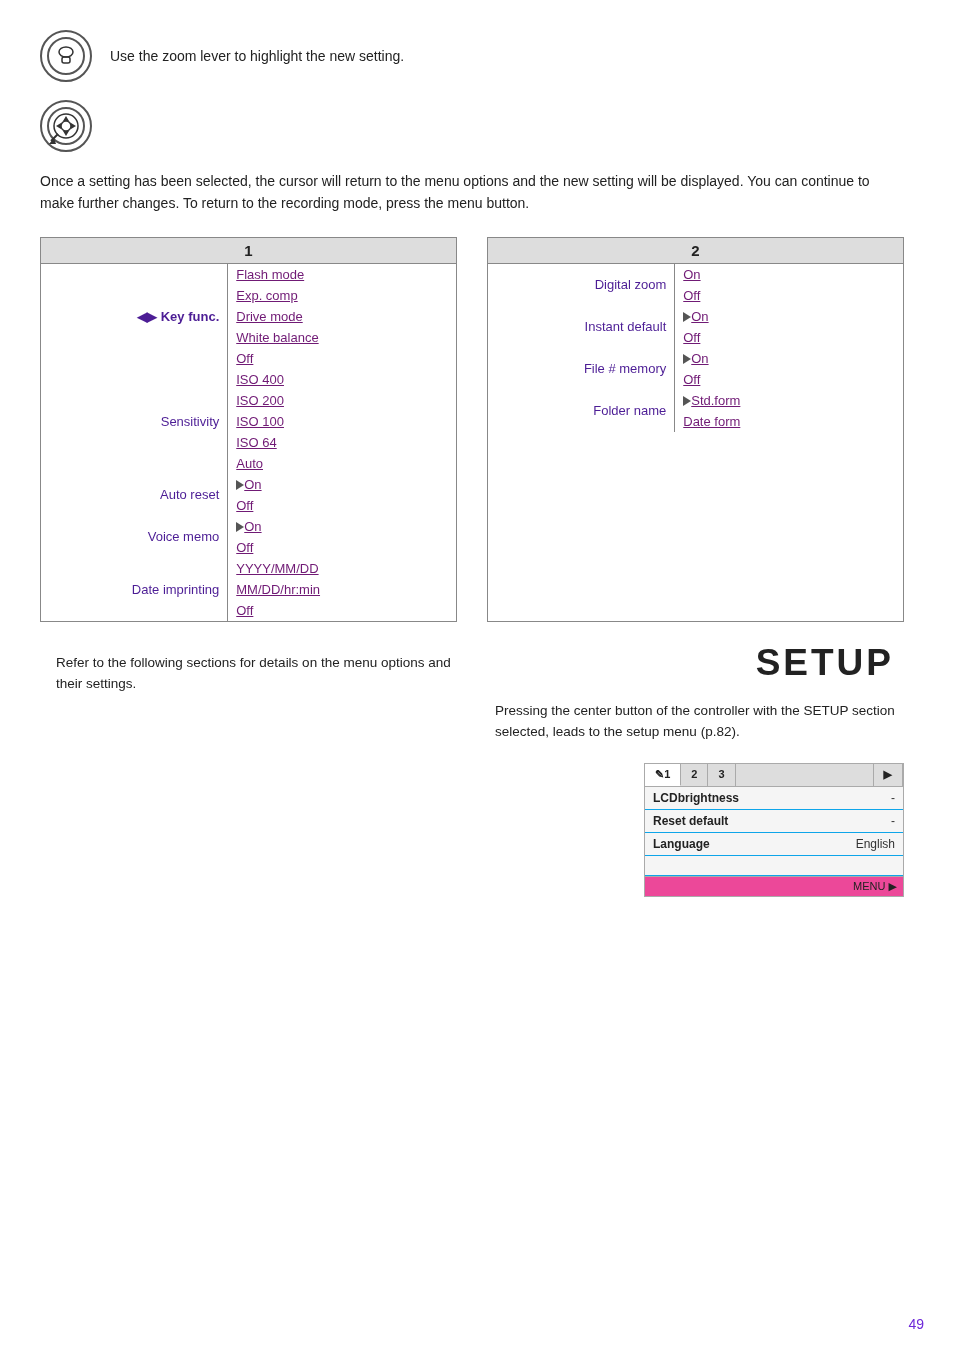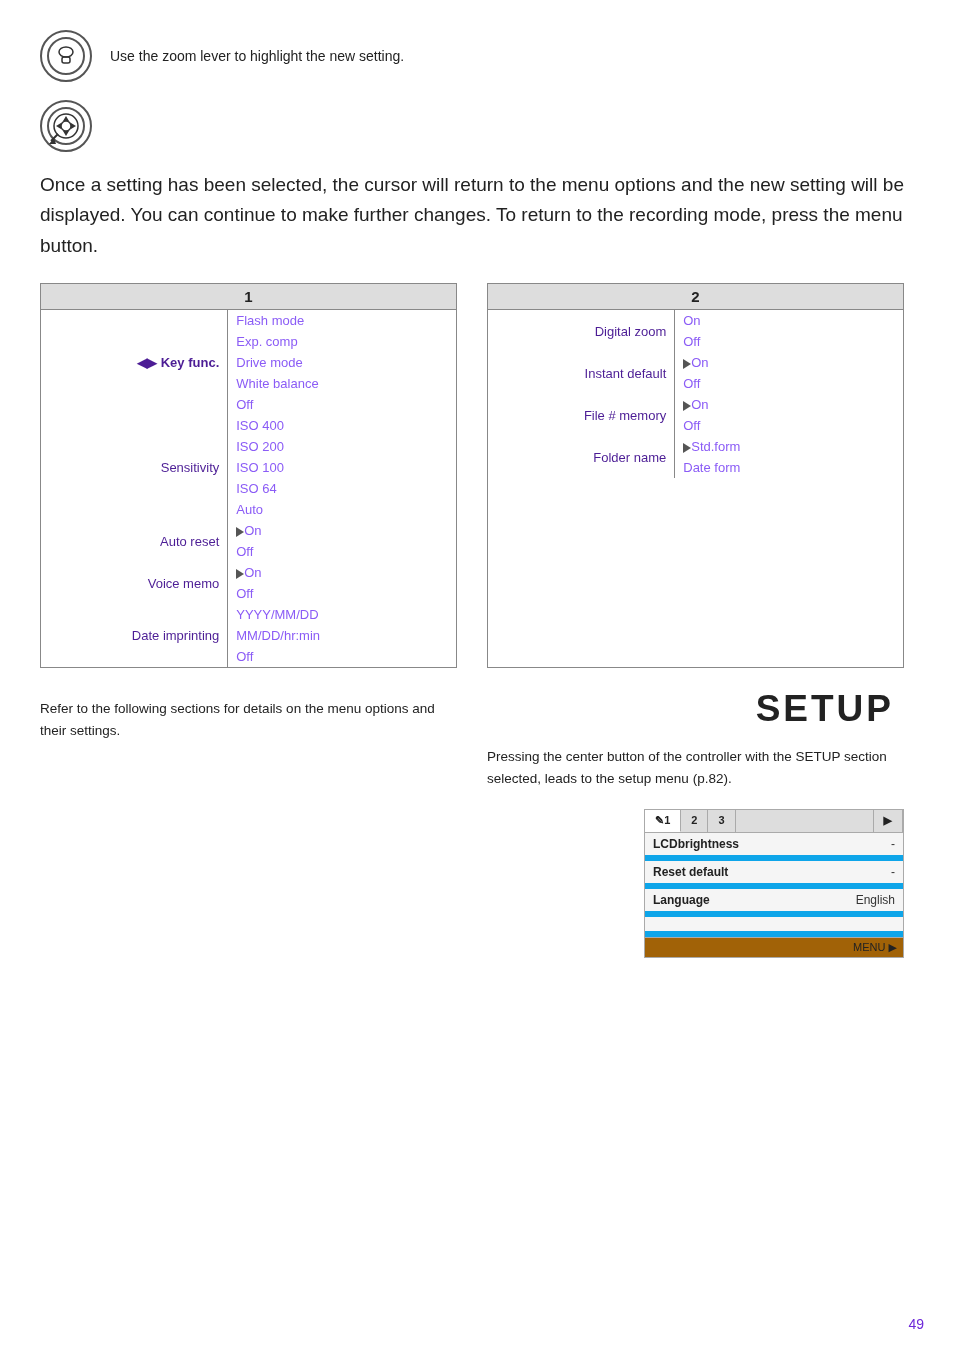--- a/index.html
+++ b/index.html
@@ -36,21 +36,21 @@
       flex-shrink: 0;
       position: relative;
     }
 
     .intro-text {
       font-size: 14px;
       line-height: 1.5;
     }
 
     .paragraph-text {
-      font-size: 19px;
+      font-size: 14px;
       line-height: 1.6;
       margin-bottom: 22px;
     }
 
     
     .menus-row {
       display: flex;
       gap: 30px;
       margin-bottom: 20px;
     }
@@ -85,28 +85,30 @@
     .menu-table .label-cell {
       font-weight: normal;
       color: #4c1d95;
       border-right: 1.5px solid #888;
       white-space: nowrap;
       width: 45%;
       text-align: right;
     }
 
     .menu-table .value-cell {
-      color: #8b5cf6;
+      color: #701a75;
       width: 55%;
+      text-decoration: underline;
     }
 
     .section-divider {
       display: flex;
       gap: 30px;
       margin-bottom: 15px;
+      margin-left: 16px;
     }
 
     .left-col {
       flex: 1;
     }
 
     .right-col {
       flex: 1;
     }
 
@@ -144,21 +146,21 @@
       border-bottom: 1.5px solid #fff;
     }
 
     .setup-menu-rows {
       width: 100%;
       border-collapse: collapse;
     }
 
     .setup-menu-rows td {
       padding: 4px 8px;
-      border-bottom: 6px solid #0ea5e9;
+      border-bottom: 1px solid #0ea5e9;
       font-size: 12px;
     }
 
     .setup-menu-rows .s-label {
       font-weight: bold;
       width: 55%;
     }
 
     .setup-menu-rows .s-value {
       text-align: right;
@@ -167,21 +169,21 @@
     }
 
     .setup-menu-rows tr.s-highlighted {
       background: #b0b8c8;
     }
 
     .setup-menu-footer {
       text-align: right;
       padding: 3px 6px;
       font-size: 11px;
-      background: #a16207;
+      background: #ec4899;
       border-top: 1px solid #aaa;
     }
 
     .warn-icon {
       color: #e08000;
       font-size: 13px;
       margin-right: 2px;
     }
 
     .bottom-right-page {

